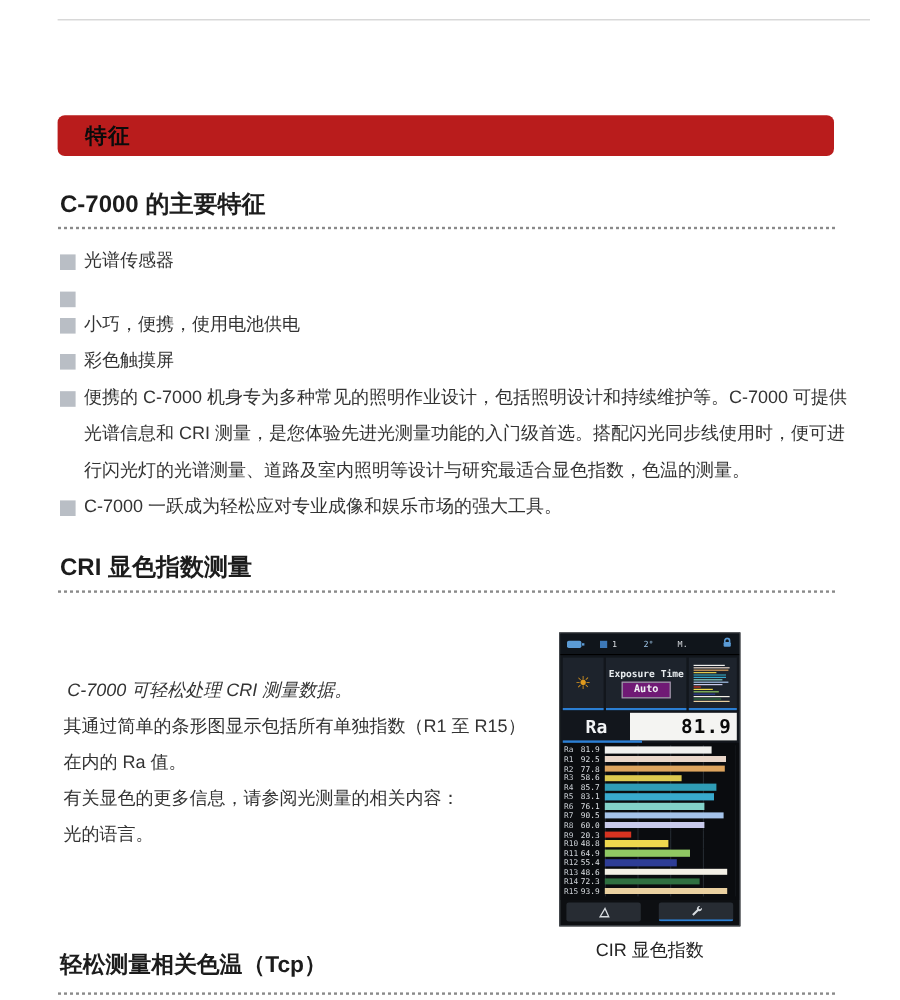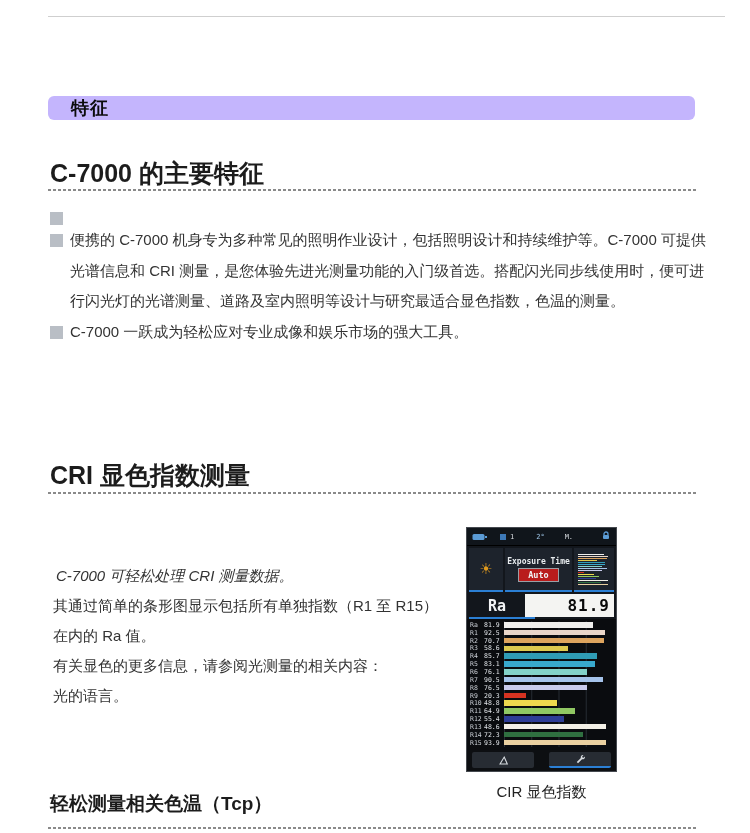--- a/index.html
+++ b/index.html
@@ -3,25 +3,25 @@
 <meta charset="utf-8">
 <style>
   html,body{margin:0;padding:0;}
   body{
     width:750px;height:833px;position:relative;background:#ffffff;
     font-family:"Liberation Sans",sans-serif;color:#333;overflow:hidden;
   }
   .abs{position:absolute;}
   .top-rule{left:48px;top:16px;width:677px;height:1px;background:#cfcfcf;}
   .header-bar{
-    left:48px;top:96px;width:647px;height:24px;border-radius:6px;
-    background:#c4b5fd;display:flex;align-items:center;
+    left:48px;top:96px;width:647px;height:34px;border-radius:6px;
+    background:#b91c1c;display:flex;align-items:center;
   }
   .header-bar .label{font-size:18px;font-weight:bold;color:#0b0b0b;padding-left:23px;letter-spacing:1px;}
-  .section-title{font-size:25px;font-weight:bold;color:#1c1c1c;}
+  .section-title{font-size:20px;font-weight:bold;color:#1c1c1c;}
   .dashed-rule{
     height:2px;
     background:repeating-linear-gradient(90deg,#8a8a8a 0 3px,transparent 3px 5px);
   }
   
   .features-list{left:50px;top:203px;width:660px;list-style:none;margin:0;padding:0;}
   .features-list li{display:flex;align-items:flex-start;line-height:30.5px;font-size:15px;color:#333;}
   .bullet-square{
     flex:0 0 13px;width:13px;height:13px;background:#b9bec5;margin:9px 7px 0 0;
   }
@@ -42,21 +42,21 @@
   .statusbar .batt{margin-left:5px;display:flex;}
   .statusbar .mem{margin-left:12px;width:6px;height:6px;background:#3d79b8;}
   .statusbar .lock{margin-left:auto;margin-right:5px;}
   .panelrow{height:46px;background:#12161c;display:flex;gap:2px;padding:2px 2px 0 2px;box-sizing:border-box;}
   .cell{background:#1d232c;border-bottom:2px solid #2b7fd4;box-sizing:border-box;}
   .cell.sun{flex:0 0 34px;display:flex;align-items:center;justify-content:center;}
   .sun-glyph{color:#e09a1e;font-size:15px;font-family:"DejaVu Sans",sans-serif;}
   .cell.expo{flex:1;display:flex;flex-direction:column;align-items:center;justify-content:center;}
   .expo-label{color:#e8ecef;font-size:8px;font-weight:bold;white-space:nowrap;}
   .auto-box{
-    margin-top:2px;border:1px solid #9aa0a6;background:#b91c1c;color:#f0f2f4;
+    margin-top:2px;border:1px solid #9aa0a6;background:#701a75;color:#f0f2f4;
     font-size:8.5px;font-weight:bold;padding:1px 9px;
   }
   .cell.thumb{flex:0 0 40px;padding:3px 4px;display:flex;flex-direction:column;justify-content:center;}
   .thumb-bars{display:flex;flex-direction:column;gap:1px;}
   .thumb-bars .tb{height:1px;}
   .ra-row{height:27px;background:#12161c;display:flex;align-items:center;position:relative;padding:0 2px;box-sizing:border-box;}
   .ra-label{flex:0 0 56px;color:#f2f4f6;font-size:15px;font-weight:bold;text-align:center;}
   .ra-valuebox{
     flex:1;background:#f4f4f2;color:#0a0a0a;font-size:16px;font-weight:bold;
     text-align:right;padding:2px 4px 2px 0;letter-spacing:1px;
@@ -89,20 +89,32 @@
 <div class="abs header-bar">
   <span class="label">特征</span>
 </div>
 
 <div class="abs section-title" style="left:50px;top:157px;">C-7000 的主要特征</div>
 <div class="abs dashed-rule" style="left:48px;top:189px;width:649px;"></div>
 
 <ul class="abs features-list">
     <li>
       <span class="bullet-square"></span>
+      <span>光谱传感器</span>
+    </li>
+    <li>
+      <span class="bullet-square"></span>
+    </li>
+    <li>
+      <span class="bullet-square"></span>
+      <span>小巧，便携，使用电池供电</span>
+    </li>
+    <li>
+      <span class="bullet-square"></span>
+      <span>彩色触摸屏</span>
     </li>
     <li>
       <span class="bullet-square"></span>
       <span>便携的 C-7000 机身专为多种常见的照明作业设计，包括照明设计和持续维护等。C-7000 可提供光谱信息和 CRI 测量，是您体验先进光测量功能的入门级首选。搭配闪光同步线使用时，便可进行闪光灯的光谱测量、道路及室内照明等设计与研究最适合显色指数，色温的测量。</span>
     </li>
     <li>
       <span class="bullet-square"></span>
       <span>C-7000 一跃成为轻松应对专业成像和娱乐市场的强大工具。</span>
     </li>
   </ul>
@@ -185,21 +197,21 @@
         </div>
         <div class="crow">
           <span class="cat">R1</span>
           <span class="val">92.5</span>
           <div class="track">
             <div class="bar" style="width: 92.5%; background: rgb(233, 214, 201);"></div>
           </div>
         </div>
         <div class="crow">
           <span class="cat">R2</span>
-          <span class="val">70.7</span>
+          <span class="val">77.8</span>
           <div class="track">
             <div class="bar" style="width: 91.8%; background: rgb(221, 164, 94);"></div>
           </div>
         </div>
         <div class="crow">
           <span class="cat">R3</span>
           <span class="val">58.6</span>
           <div class="track">
             <div class="bar" style="width: 58.6%; background: rgb(221, 201, 79);"></div>
           </div>
@@ -227,21 +239,21 @@
         </div>
         <div class="crow">
           <span class="cat">R7</span>
           <span class="val">90.5</span>
           <div class="track">
             <div class="bar" style="width: 90.5%; background: rgb(165, 195, 234);"></div>
           </div>
         </div>
         <div class="crow">
           <span class="cat">R8</span>
-          <span class="val">76.5</span>
+          <span class="val">60.0</span>
           <div class="track">
             <div class="bar" style="width: 76.5%; background: rgb(201, 203, 236);"></div>
           </div>
         </div>
         <div class="crow">
           <span class="cat">R9</span>
           <span class="val">20.3</span>
           <div class="track">
             <div class="bar" style="width: 20.3%; background: rgb(214, 51, 33);"></div>
           </div>

